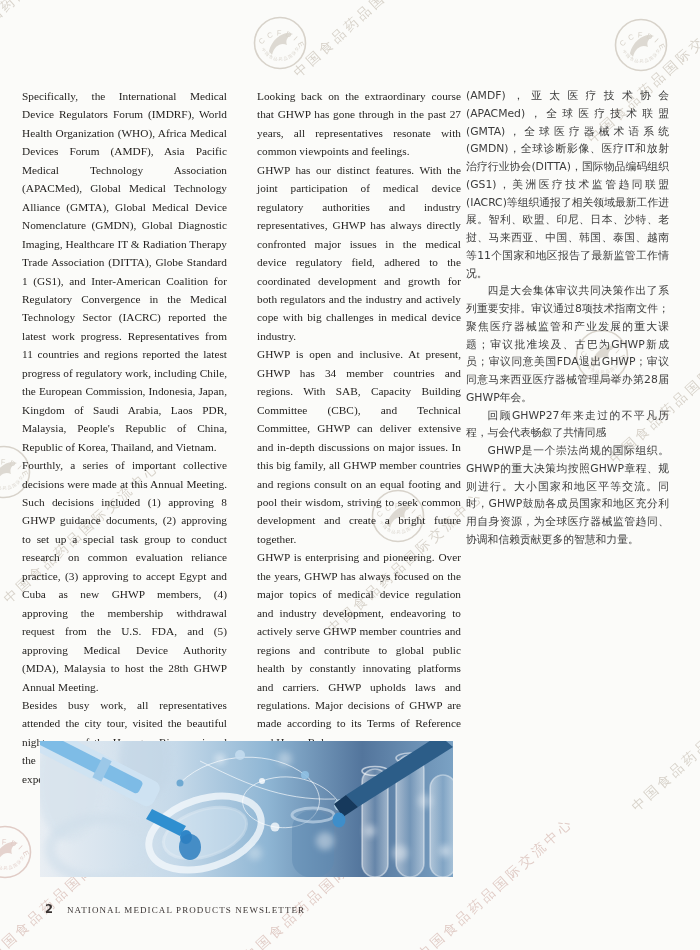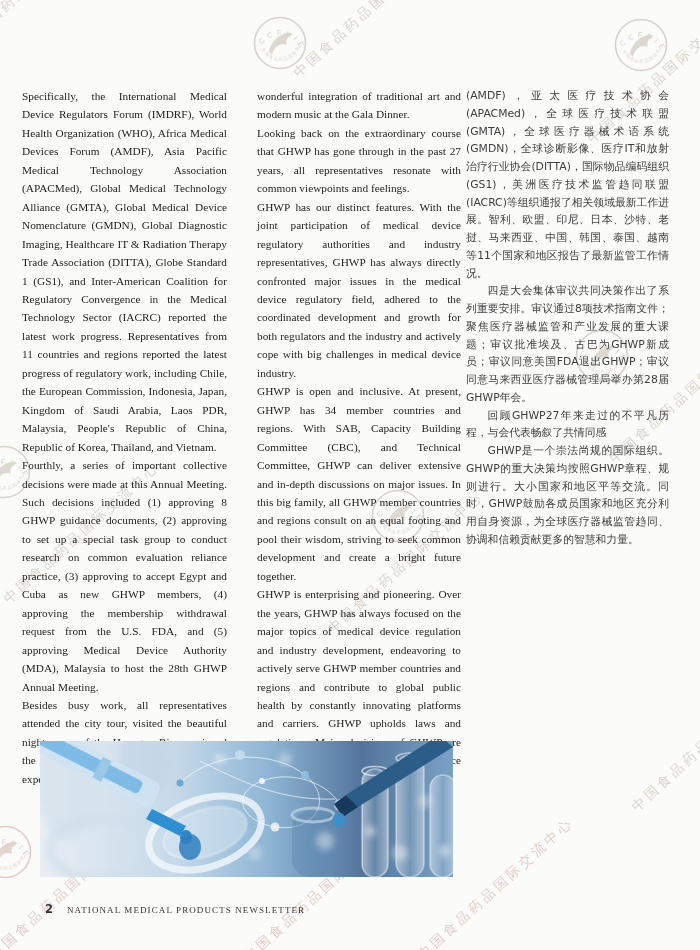--- a/index.html
+++ b/index.html
@@ -87,21 +87,20 @@
   <div class="wm wm-text wm-pink" style="left:420px;top:948px">中国食品药品国际交流中心</div>
   <div class="wm wm-text" style="left:634px;top:800px">中国食品药品国际交流中心</div>
 
   <div class="col col-en" id="col1">
     <p>Specifically, the International Medical Device Regulators Forum (IMDRF), World Health Organization (WHO), Africa Medical Devices Forum (AMDF), Asia Pacific Medical Technology Association (APACMed), Global Medical Technology Alliance (GMTA), Global Medical Device Nomenclature (GMDN), Global Diagnostic Imaging, Healthcare IT &amp; Radiation Therapy Trade Association (DITTA), Globe Standard 1 (GS1), and Inter-American Coalition for Regulatory Convergence in the Medical Technology Sector (IACRC) reported the latest work progress. Representatives from 11 countries and regions reported the latest progress of regulatory work, including Chile, the European Commission, Indonesia, Japan, Kingdom of Saudi Arabia, Laos PDR, Malaysia, People's Republic of China, Republic of Korea, Thailand, and Vietnam.</p>
     <p>Fourthly, a series of important collective decisions were made at this Annual Meeting. Such decisions included (1) approving 8 GHWP guidance documents, (2) approving to set up a special task group to conduct research on common evaluation reliance practice, (3) approving to accept Egypt and Cuba as new GHWP members, (4) approving the membership withdrawal request from the U.S. FDA, and (5) approving Medical Device Authority (MDA), Malaysia to host the 28th GHWP Annual Meeting.</p>
     <p>Besides busy work, all representatives attended the city tour, visited the beautiful night scene of the Huangpu River, enjoyed the elegance and charm of Shanghai, and experienced the</p>
   </div>
 
   <div class="col col-en" id="col2">
-    <p>wonderful integration of traditional art and modern music at the Gala Dinner.</p>
     <p>Looking back on the extraordinary course that GHWP has gone through in the past 27 years, all representatives resonate with common viewpoints and feelings.</p>
     <p>GHWP has our distinct features. With the joint participation of medical device regulatory authorities and industry representatives, GHWP has always directly confronted major issues in the medical device regulatory field, adhered to the coordinated development and growth for both regulators and the industry and actively cope with big challenges in medical device industry.</p>
     <p>GHWP is open and inclusive. At present, GHWP has 34 member countries and regions. With SAB, Capacity Building Committee (CBC), and Technical Committee, GHWP can deliver extensive and in-depth discussions on major issues. In this big family, all GHWP member countries and regions consult on an equal footing and pool their wisdom, striving to seek common development and create a bright future together.</p>
     <p>GHWP is enterprising and pioneering. Over the years, GHWP has always focused on the major topics of medical device regulation and industry development, endeavoring to actively serve GHWP member countries and regions and contribute to global public health by constantly innovating platforms and carriers. GHWP upholds laws and regulations. Major decisions of GHWP are made according to its Terms of Reference and House Rules.</p>
   </div>
 
   <div class="col" id="col3">
     <p>(AMDF)，亚太医疗技术协会(APACMed)，全球医疗技术联盟(GMTA)，全球医疗器械术语系统(GMDN)，全球诊断影像、医疗IT和放射治疗行业协会(DITTA)，国际物品编码组织(GS1)，美洲医疗技术监管趋同联盟(IACRC)等组织通报了相关领域最新工作进展。智利、欧盟、印尼、日本、沙特、老挝、马来西亚、中国、韩国、泰国、越南等11个国家和地区报告了最新监管工作情况。</p>
     <p class="indent">四是大会集体审议共同决策作出了系列重要安排。审议通过8项技术指南文件；聚焦医疗器械监管和产业发展的重大课题；审议批准埃及、古巴为GHWP新成员；审议同意美国FDA退出GHWP；审议同意马来西亚医疗器械管理局举办第28届GHWP年会。</p>
     <p class="indent">回顾GHWP27年来走过的不平凡历程，与会代表畅叙了共情同感</p>

